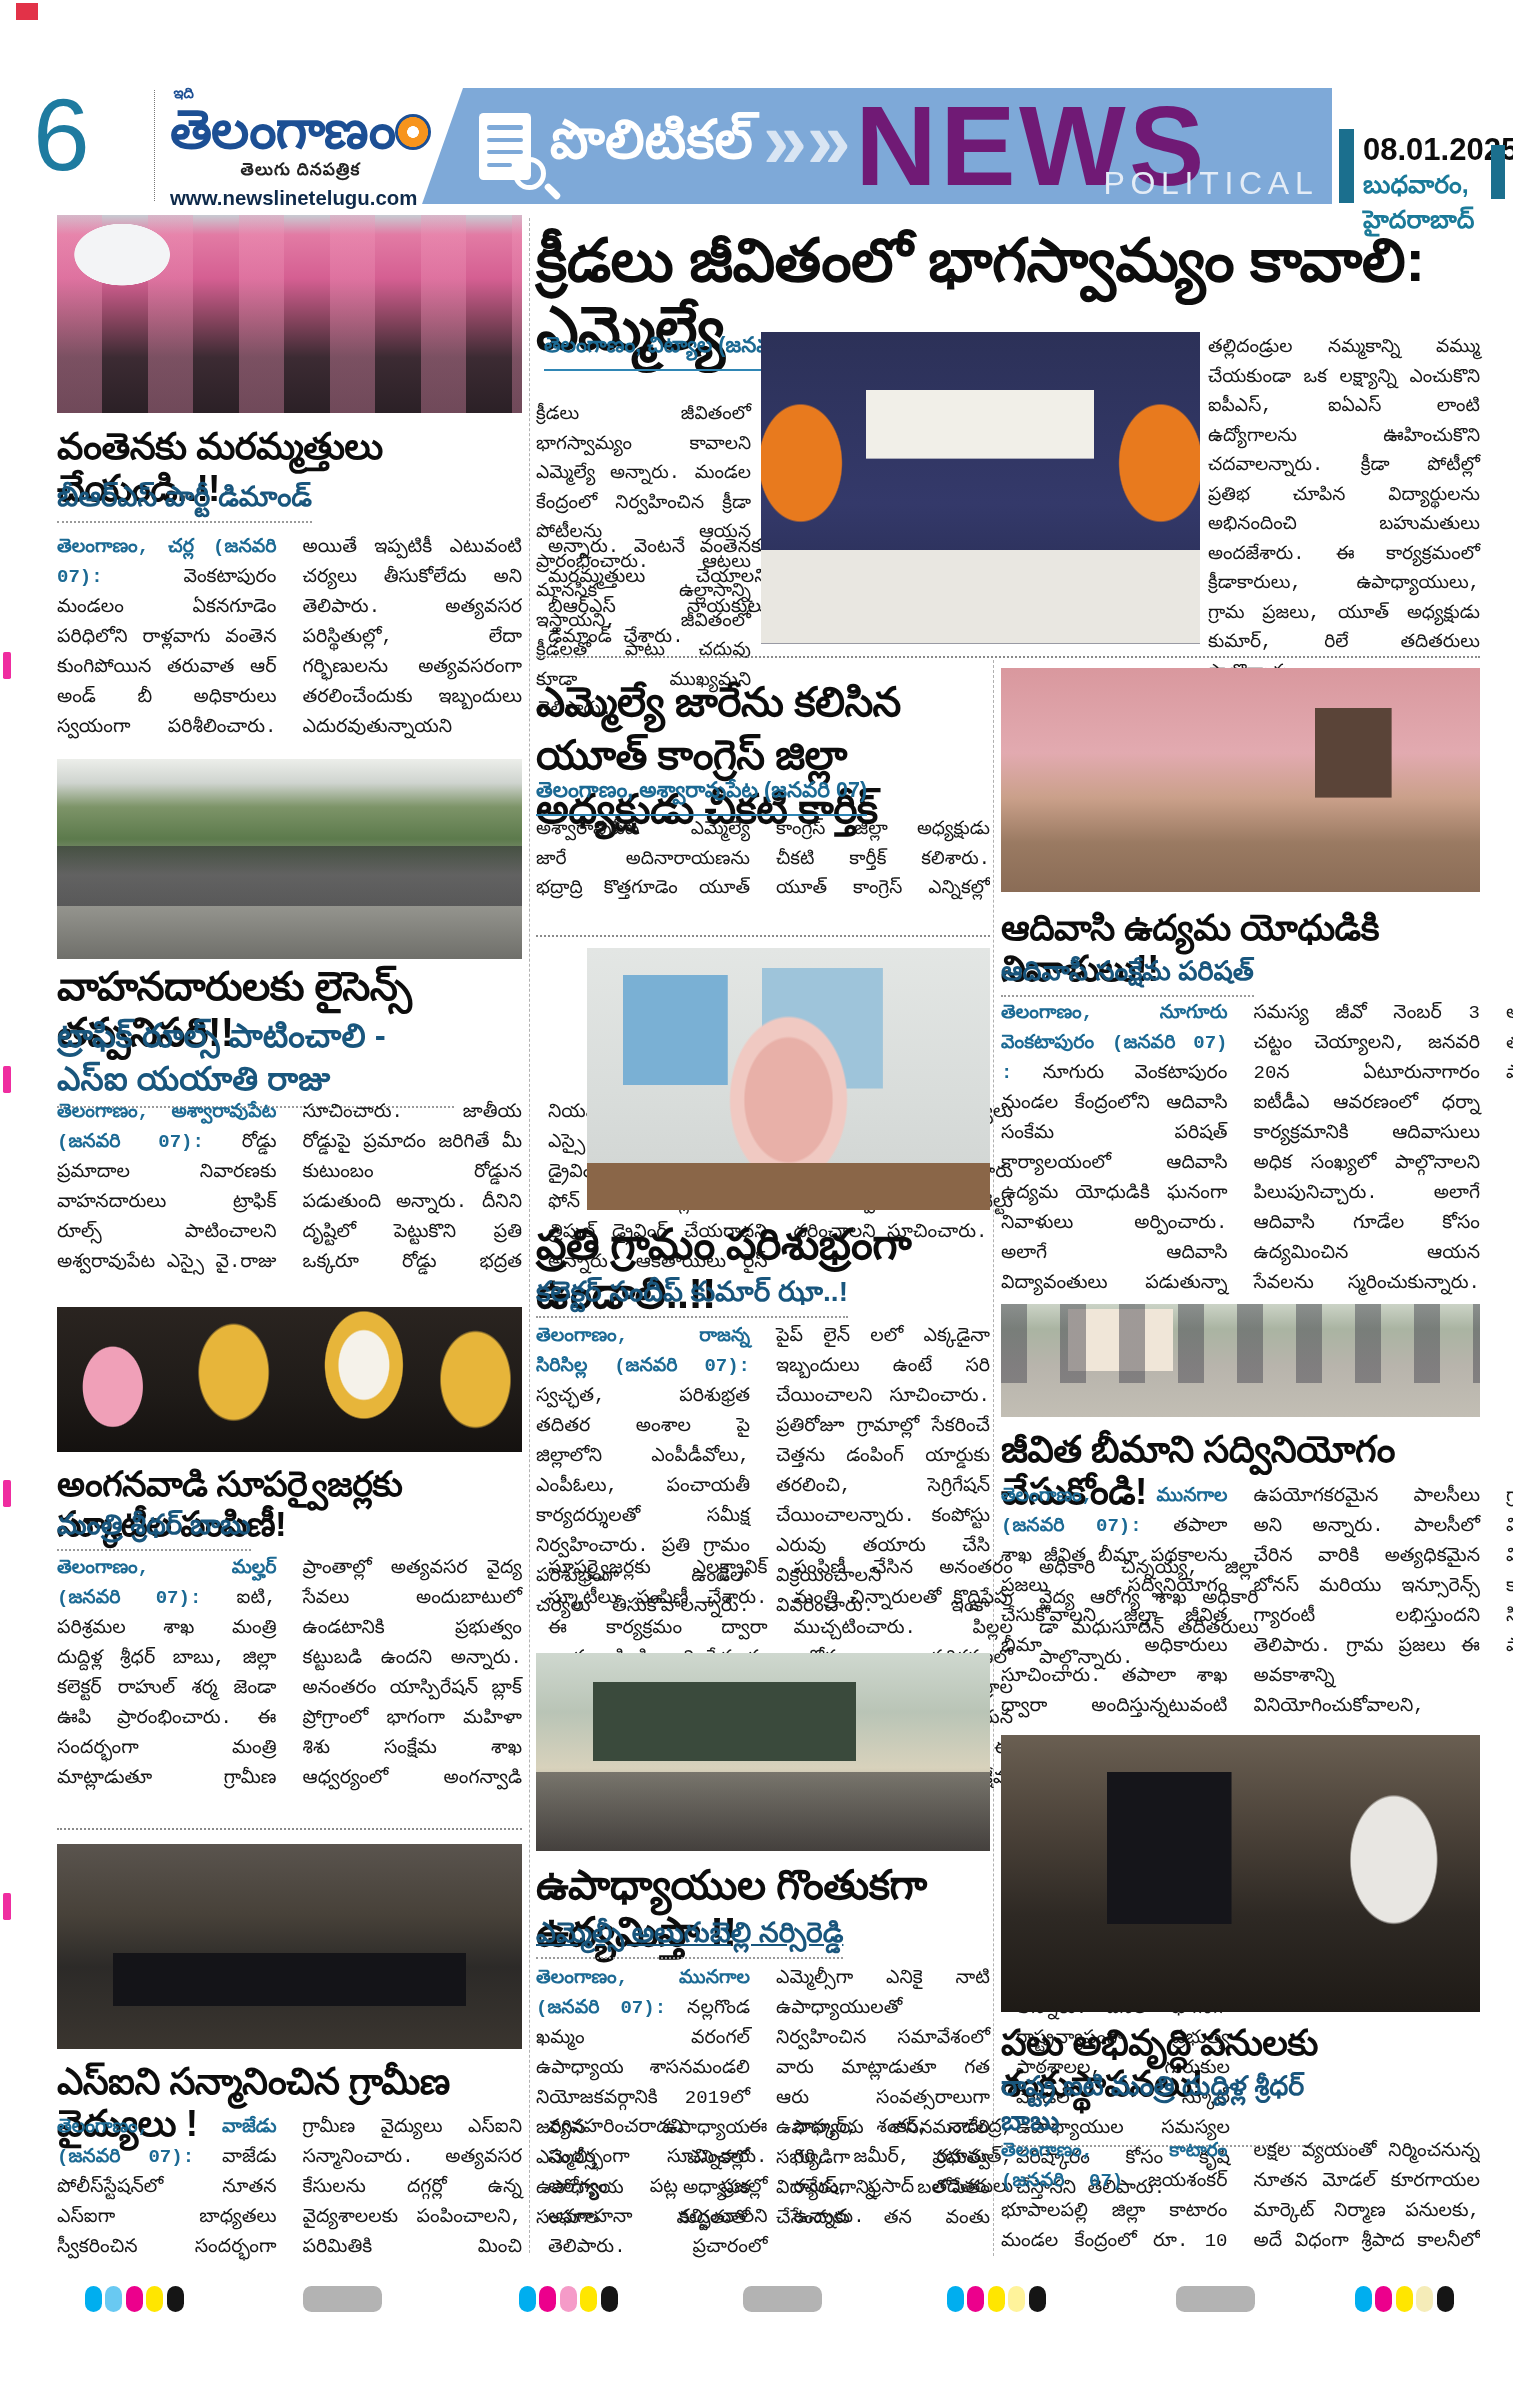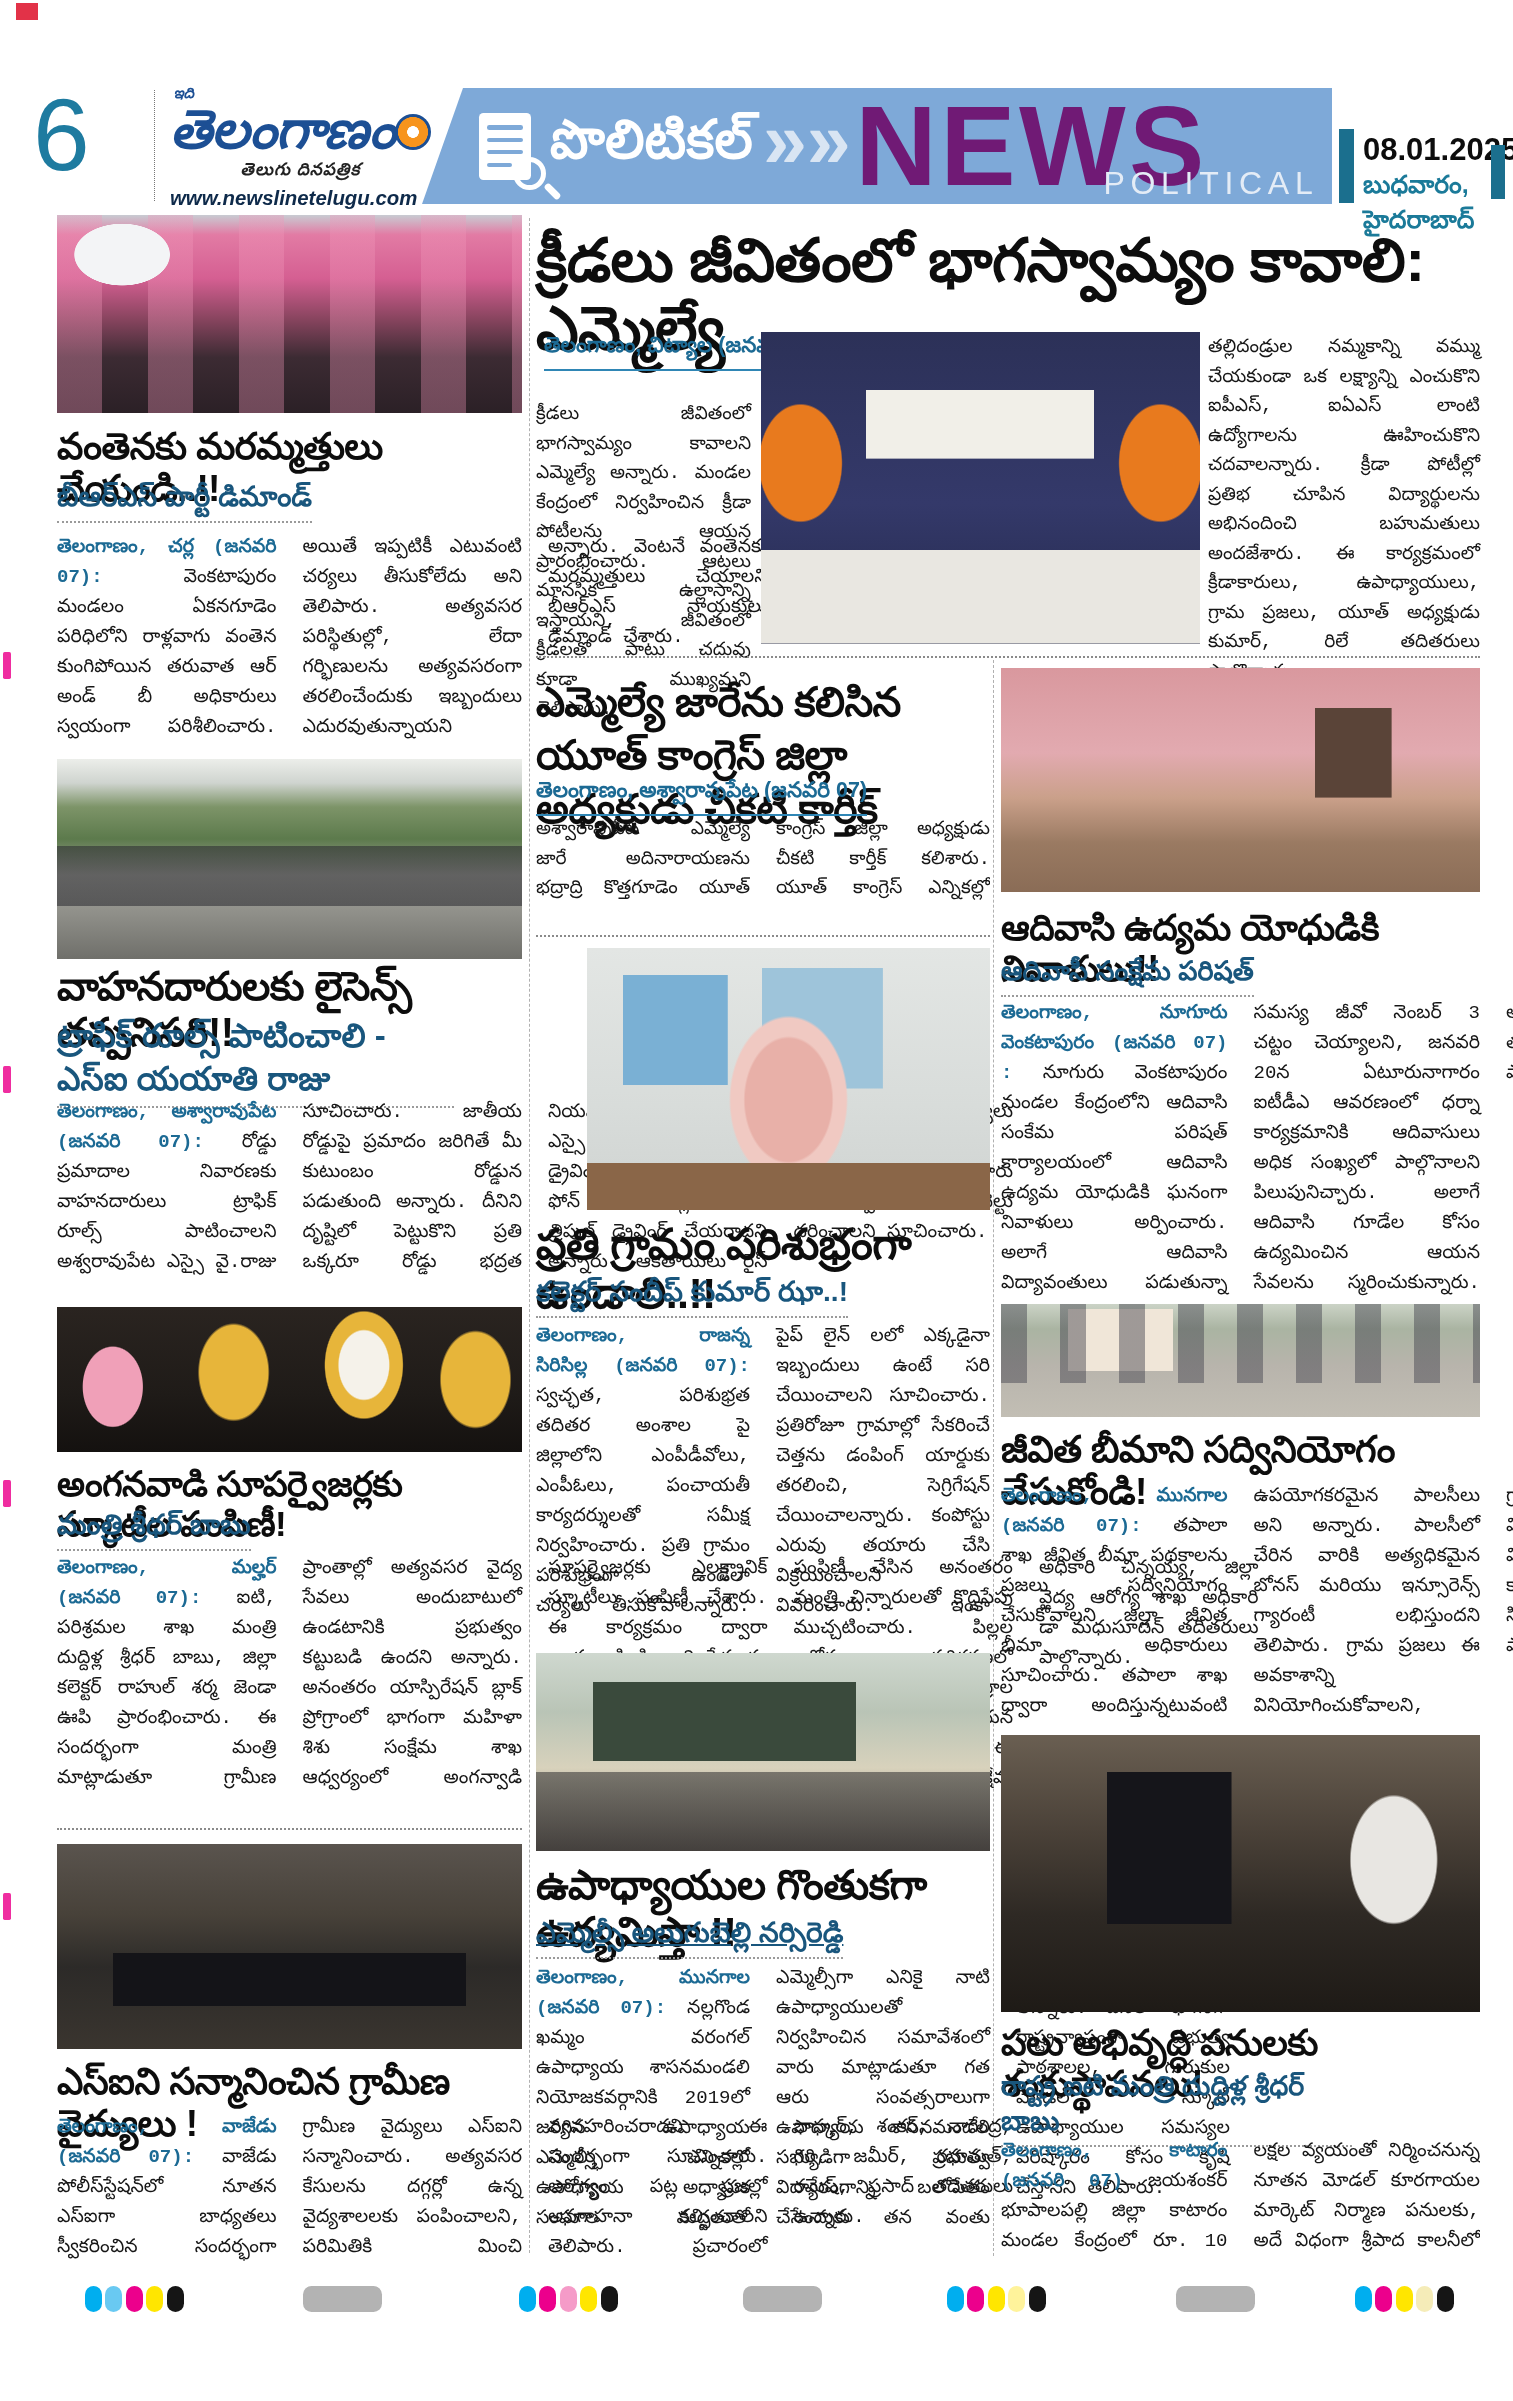--- a/index.html
+++ b/index.html
@@ -98,21 +98,21 @@
 
   <div class="abs" style="left:16px;top:3.4px;width:21.5px;height:17px;background:#e23248;"></div>
   <div class="abs edge" style="left:3.4px;top:652px;height:27px;"></div>
   <div class="abs edge" style="left:3.4px;top:1066px;height:27px;"></div>
   <div class="abs edge" style="left:3.4px;top:1480px;height:27px;"></div>
   <div class="abs edge" style="left:3.4px;top:1893px;height:27px;"></div>
 
   <div class="abs pagenum" style="left:33px;top:84px;">6</div>
   <div class="abs vdots" style="left:154px;top:90px;height:111px;"></div>
 
-  <div class="abs" style="left:170px;top:85px;width:261px;font-style:italic;">
+  <div class="abs" style="left:170px;top:85px;width:261px;">
     <span class="mast-pre">ఇది</span>
     <div class="masthead"><span>తెలంగాణం</span><span class="sun"></span></div>
     <div class="tagline">తెలుగు దినపత్రిక</div>
     <div class="url">www.newslinetelugu.com</div>
   </div>
 
   <div class="abs banner" style="left:422px;top:88px;width:910px;height:116px;">
     <div class="docicon">
       <i class="l1"></i>
         <i class="l2"></i>

